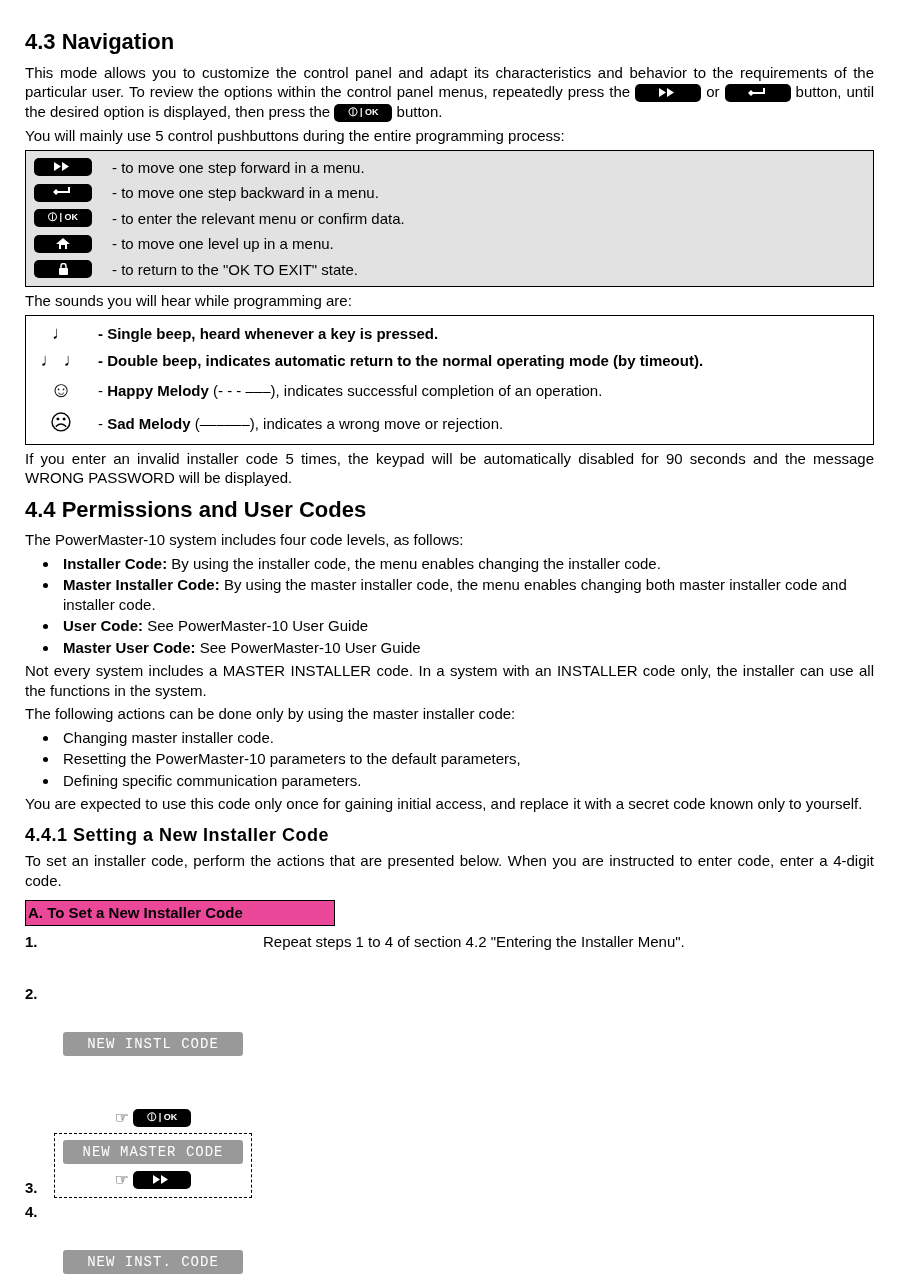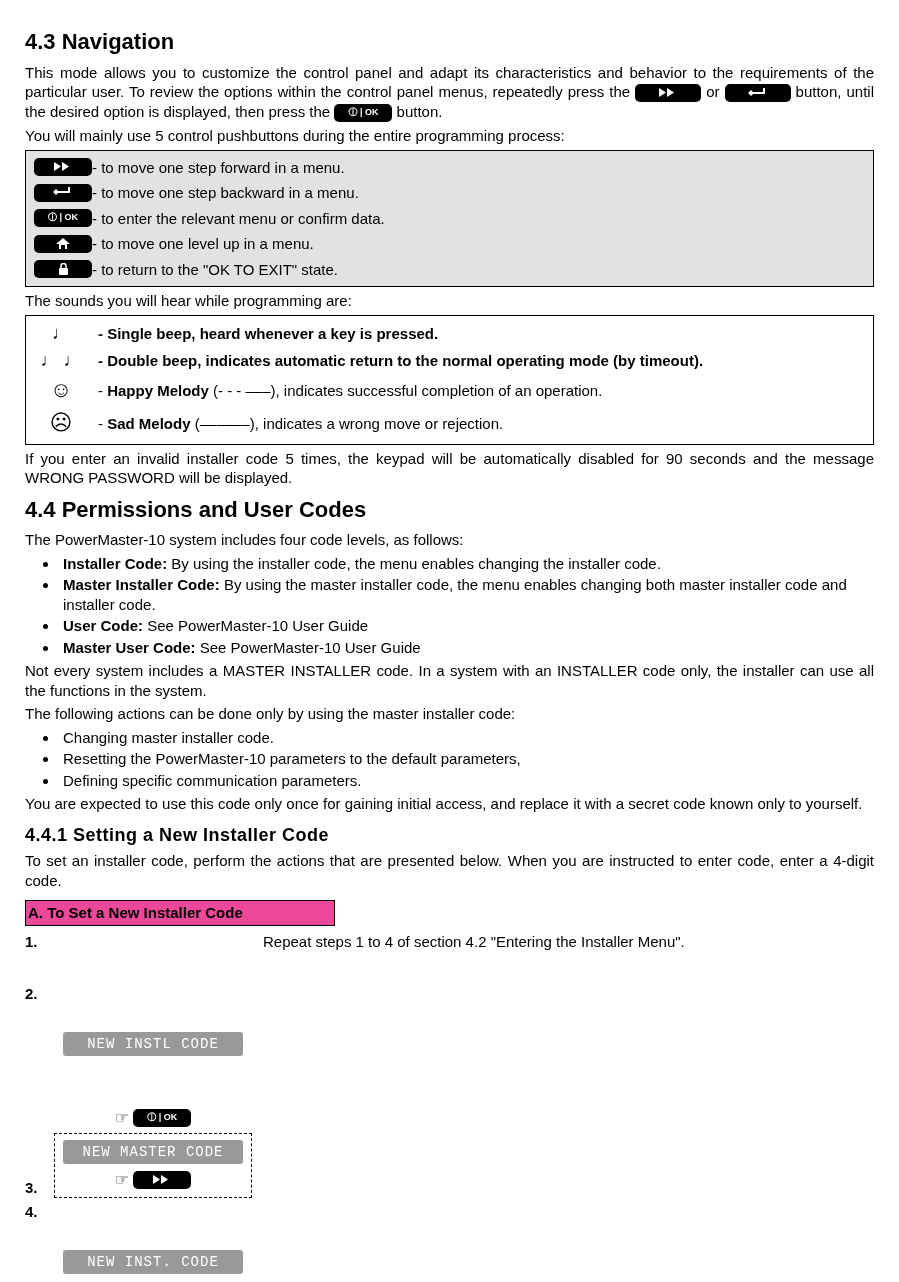--- a/index.html
+++ b/index.html
@@ -52,21 +52,21 @@
     border: 1px solid #000;
     padding: 4px 8px 4px 8px;
     margin: 4px 0;
   }
   .grey-box {
     background: #e2e2e2;
   }
   .button-row {
     display: flex;
     align-items: center;
-    gap: 0;
+    gap: 20px;
     padding: 3px 0;
   }
   .button-row .btn {
     flex: 0 0 auto;
   }
   .button-row span {
     flex: 1 1 auto;
   }
   ul.bullets {
     list-style: disc;

